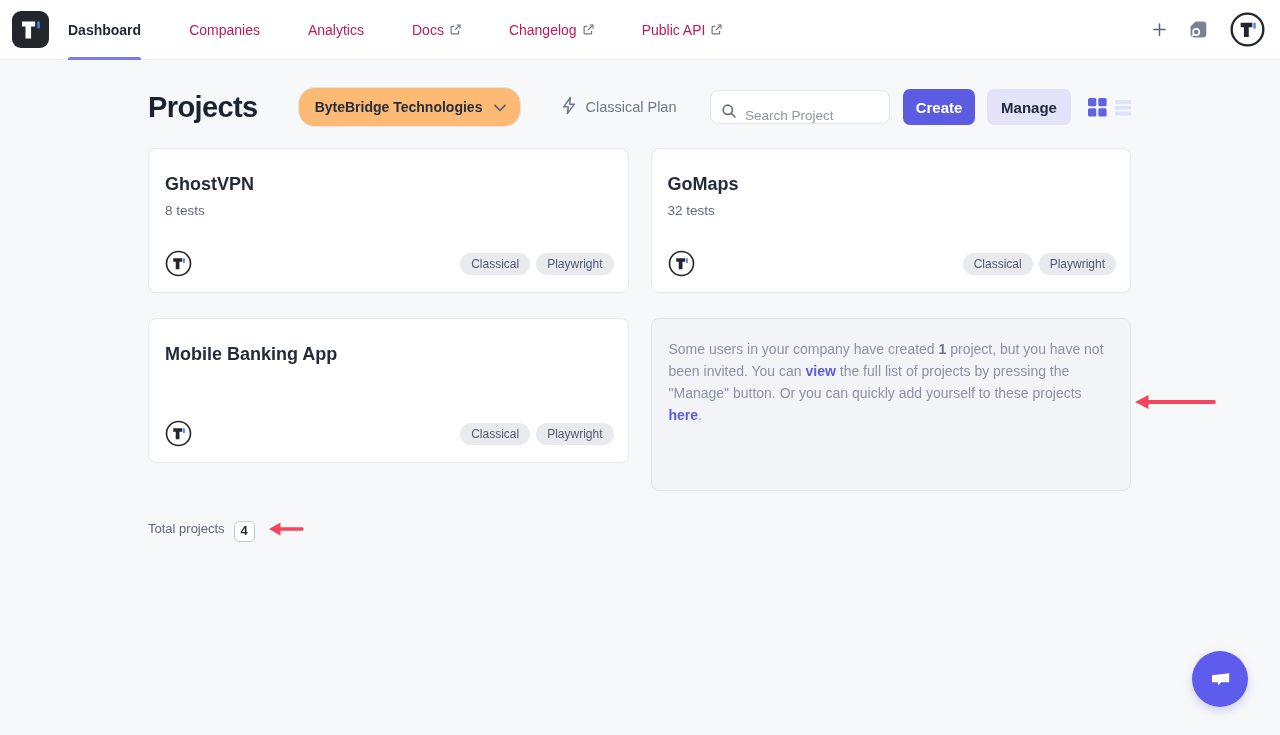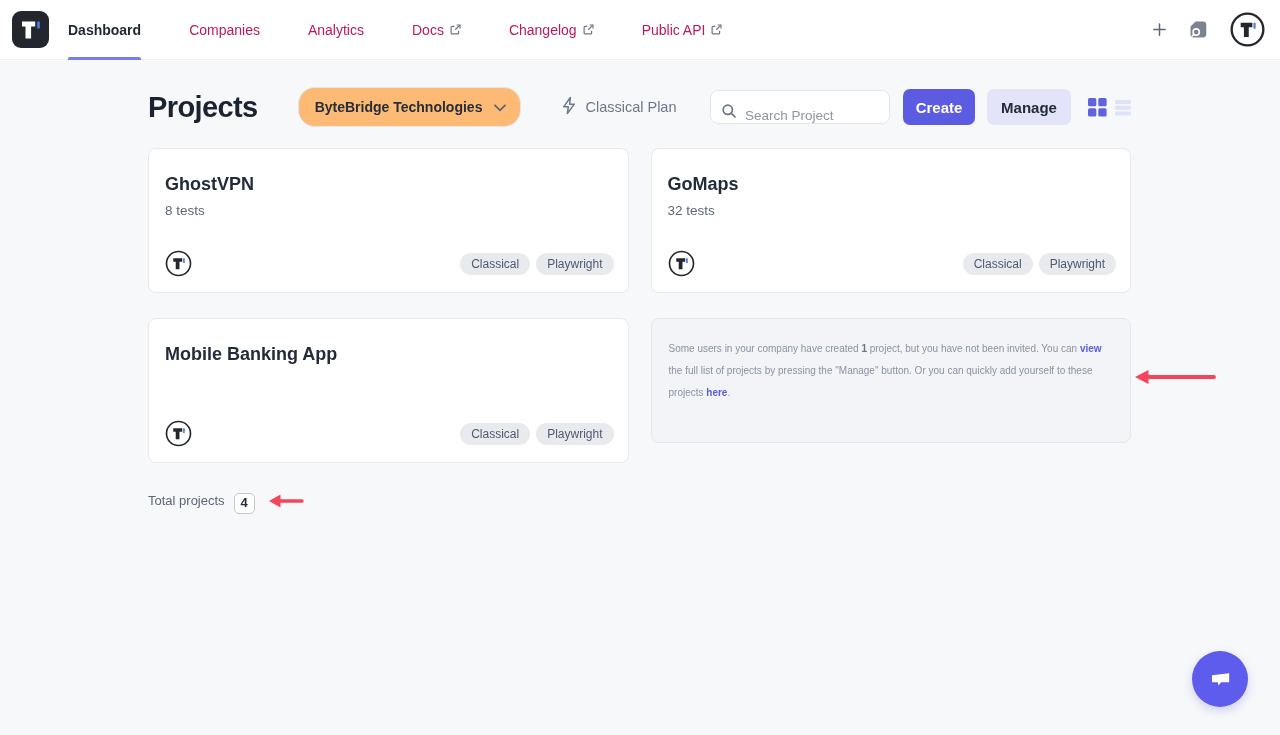--- a/index.html
+++ b/index.html
@@ -67,22 +67,22 @@
   .card-title { margin-top:9px; font-size:18px; font-weight:700; color:#232b3b; }
   .card-tests { margin-top:8px; font-size:13.5px; color:#5c677a; }
   .card-footer { position:absolute; left:16px; right:14px; bottom:15px;
     display:flex; align-items:center; justify-content:space-between; }
   .mini-logo { width:27px; height:27px; }
   .badges { display:flex; gap:6px; }
   .badge { background:#e9eaee; color:#4f5970; font-size:12px; padding:4px 11px; border-radius:11px; }
 
   
   .notice {
-    background:#f3f4f7; border:1px solid #e3e5ea; border-radius:8px; height:125px;
-    padding:19px 17px 0 17px; font-size:10px; line-height:22px; color:#8b92a4;
+    background:#f3f4f7; border:1px solid #e3e5ea; border-radius:8px; height:173px;
+    padding:19px 17px 0 17px; font-size:14px; line-height:22px; color:#8b92a4;
     position:relative;
   }
   .notice .strong { font-weight:700; color:#6d7488; }
   .notice .lnk { color:#5b5ce2; font-weight:700; cursor:pointer; text-decoration:none; }
   .arrow-notice { position:absolute; left:calc(100% + 3px); top:50%; transform:translateY(-50%); }
 
   
   .total-row { margin-top:30px; display:flex; align-items:flex-start; gap:9px;
     font-size:13px; color:#5c6578; }
   .total-badge {

